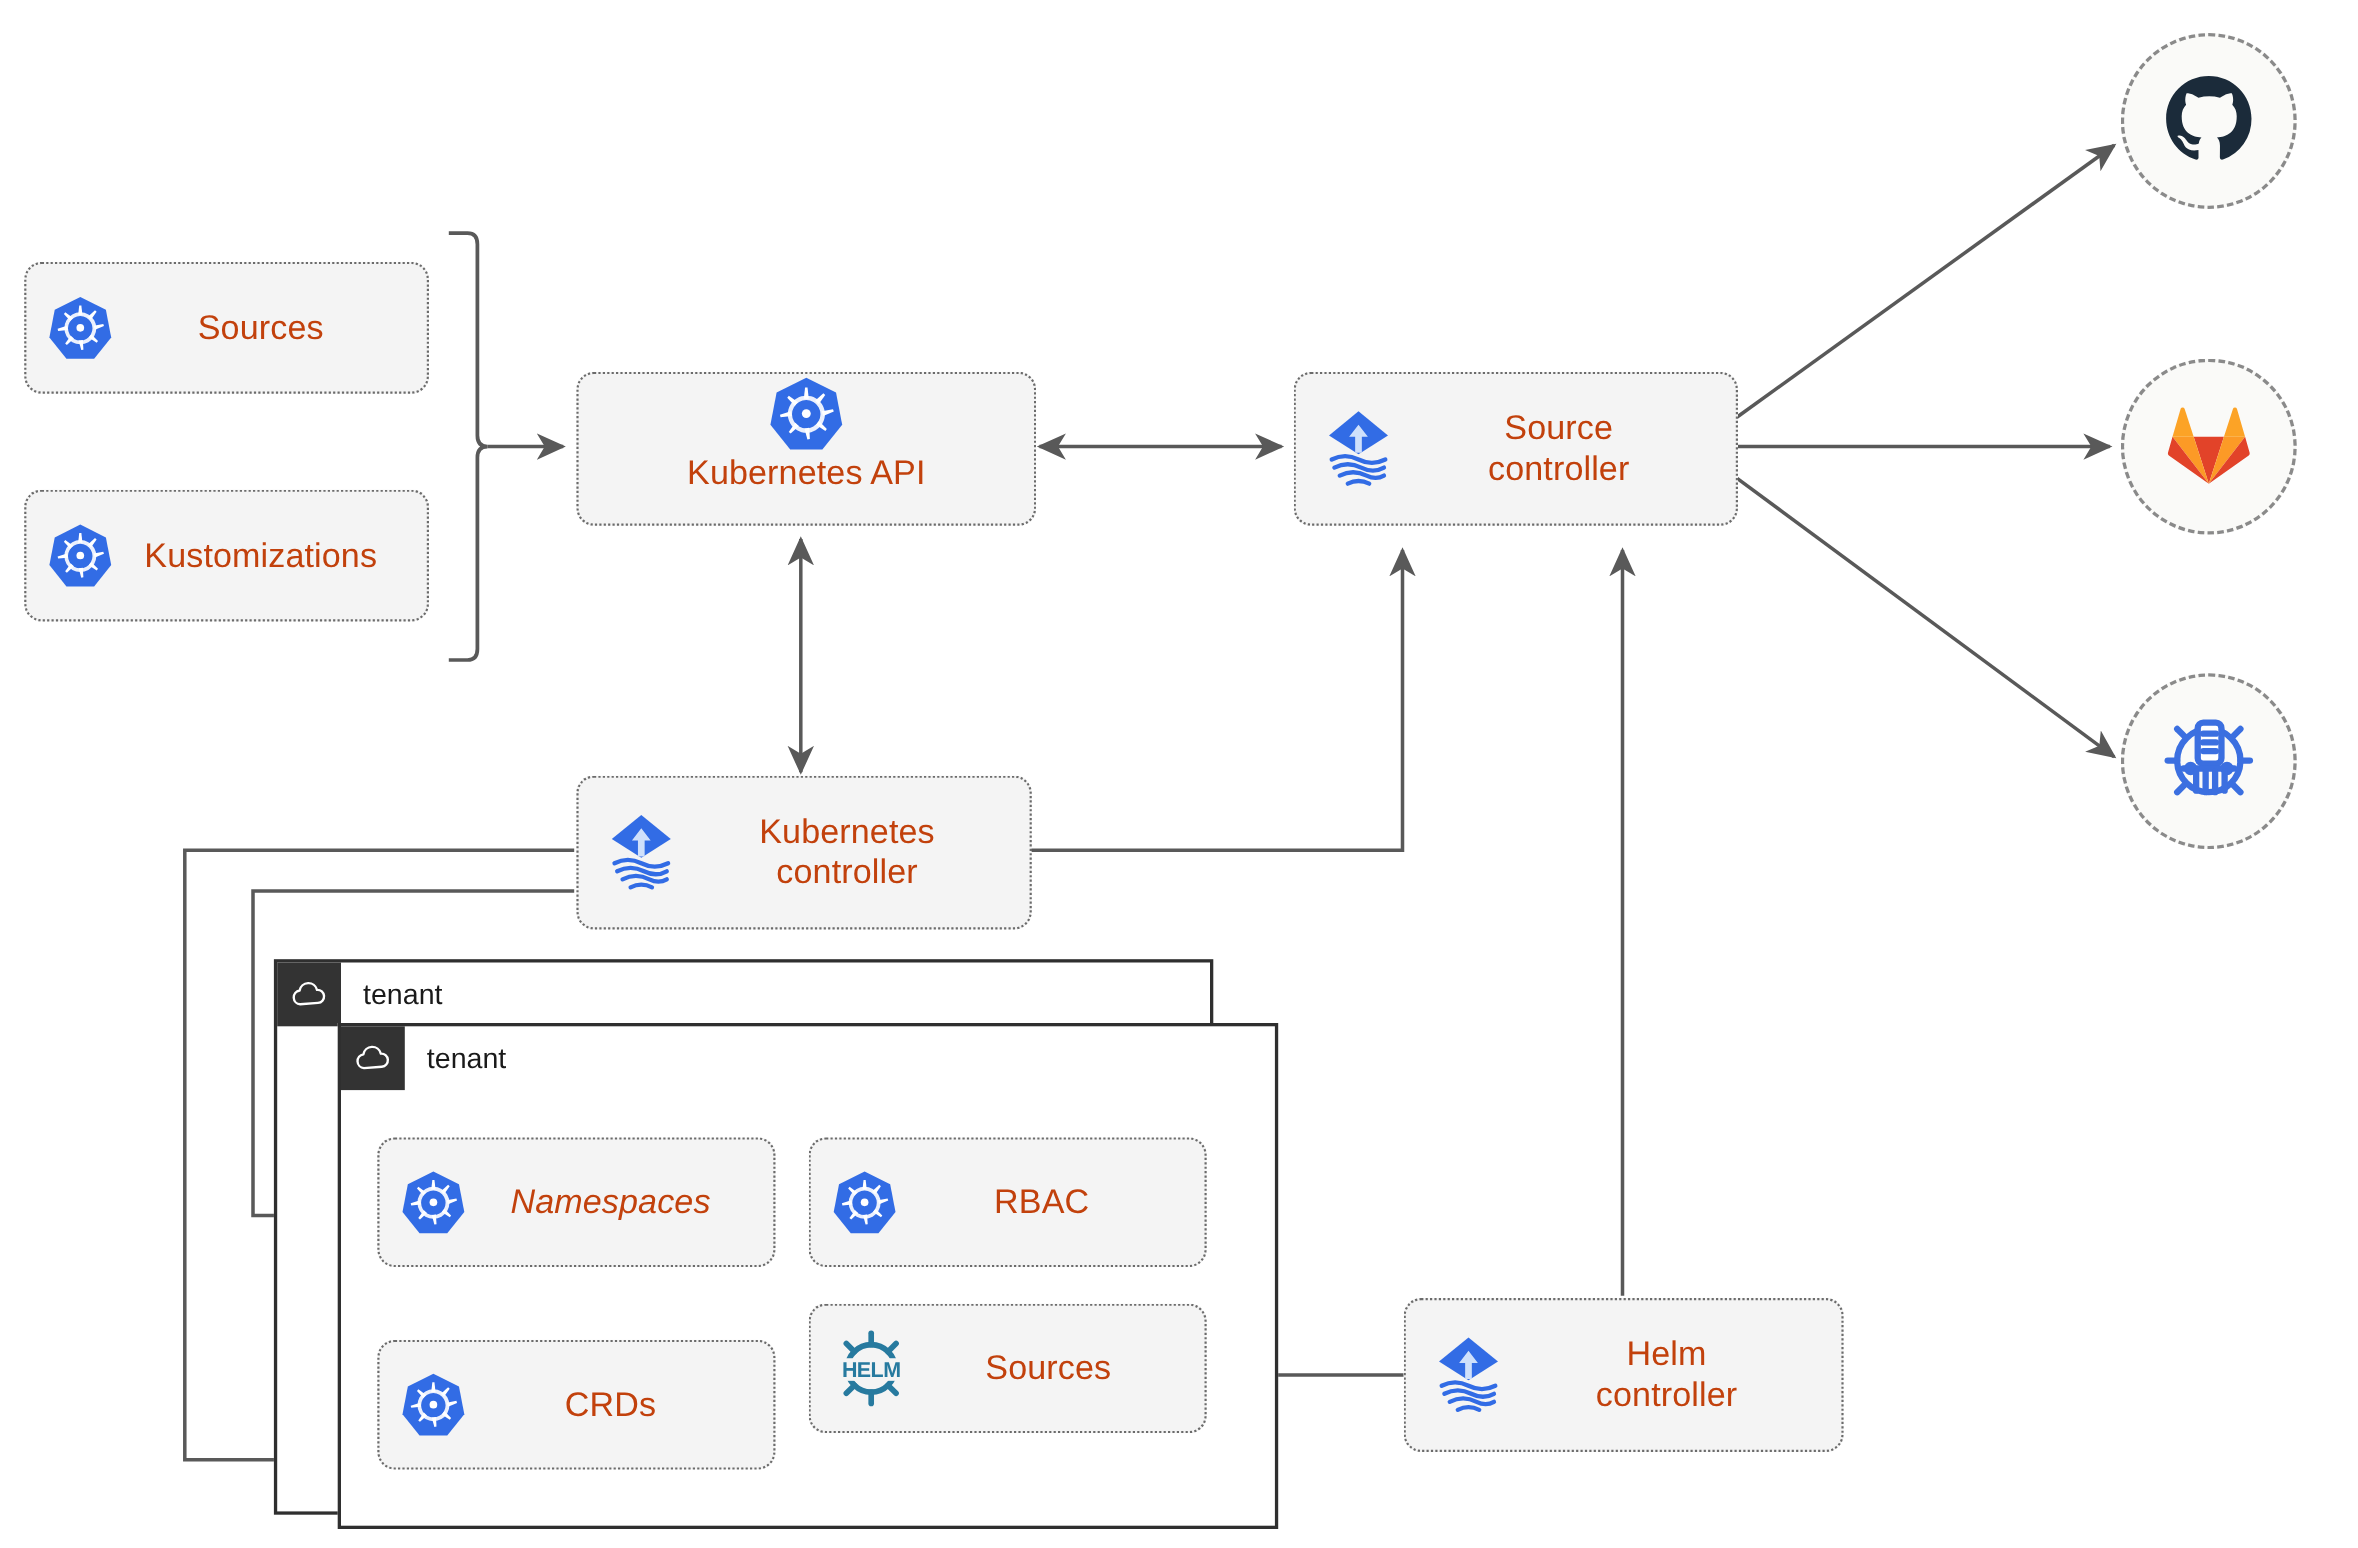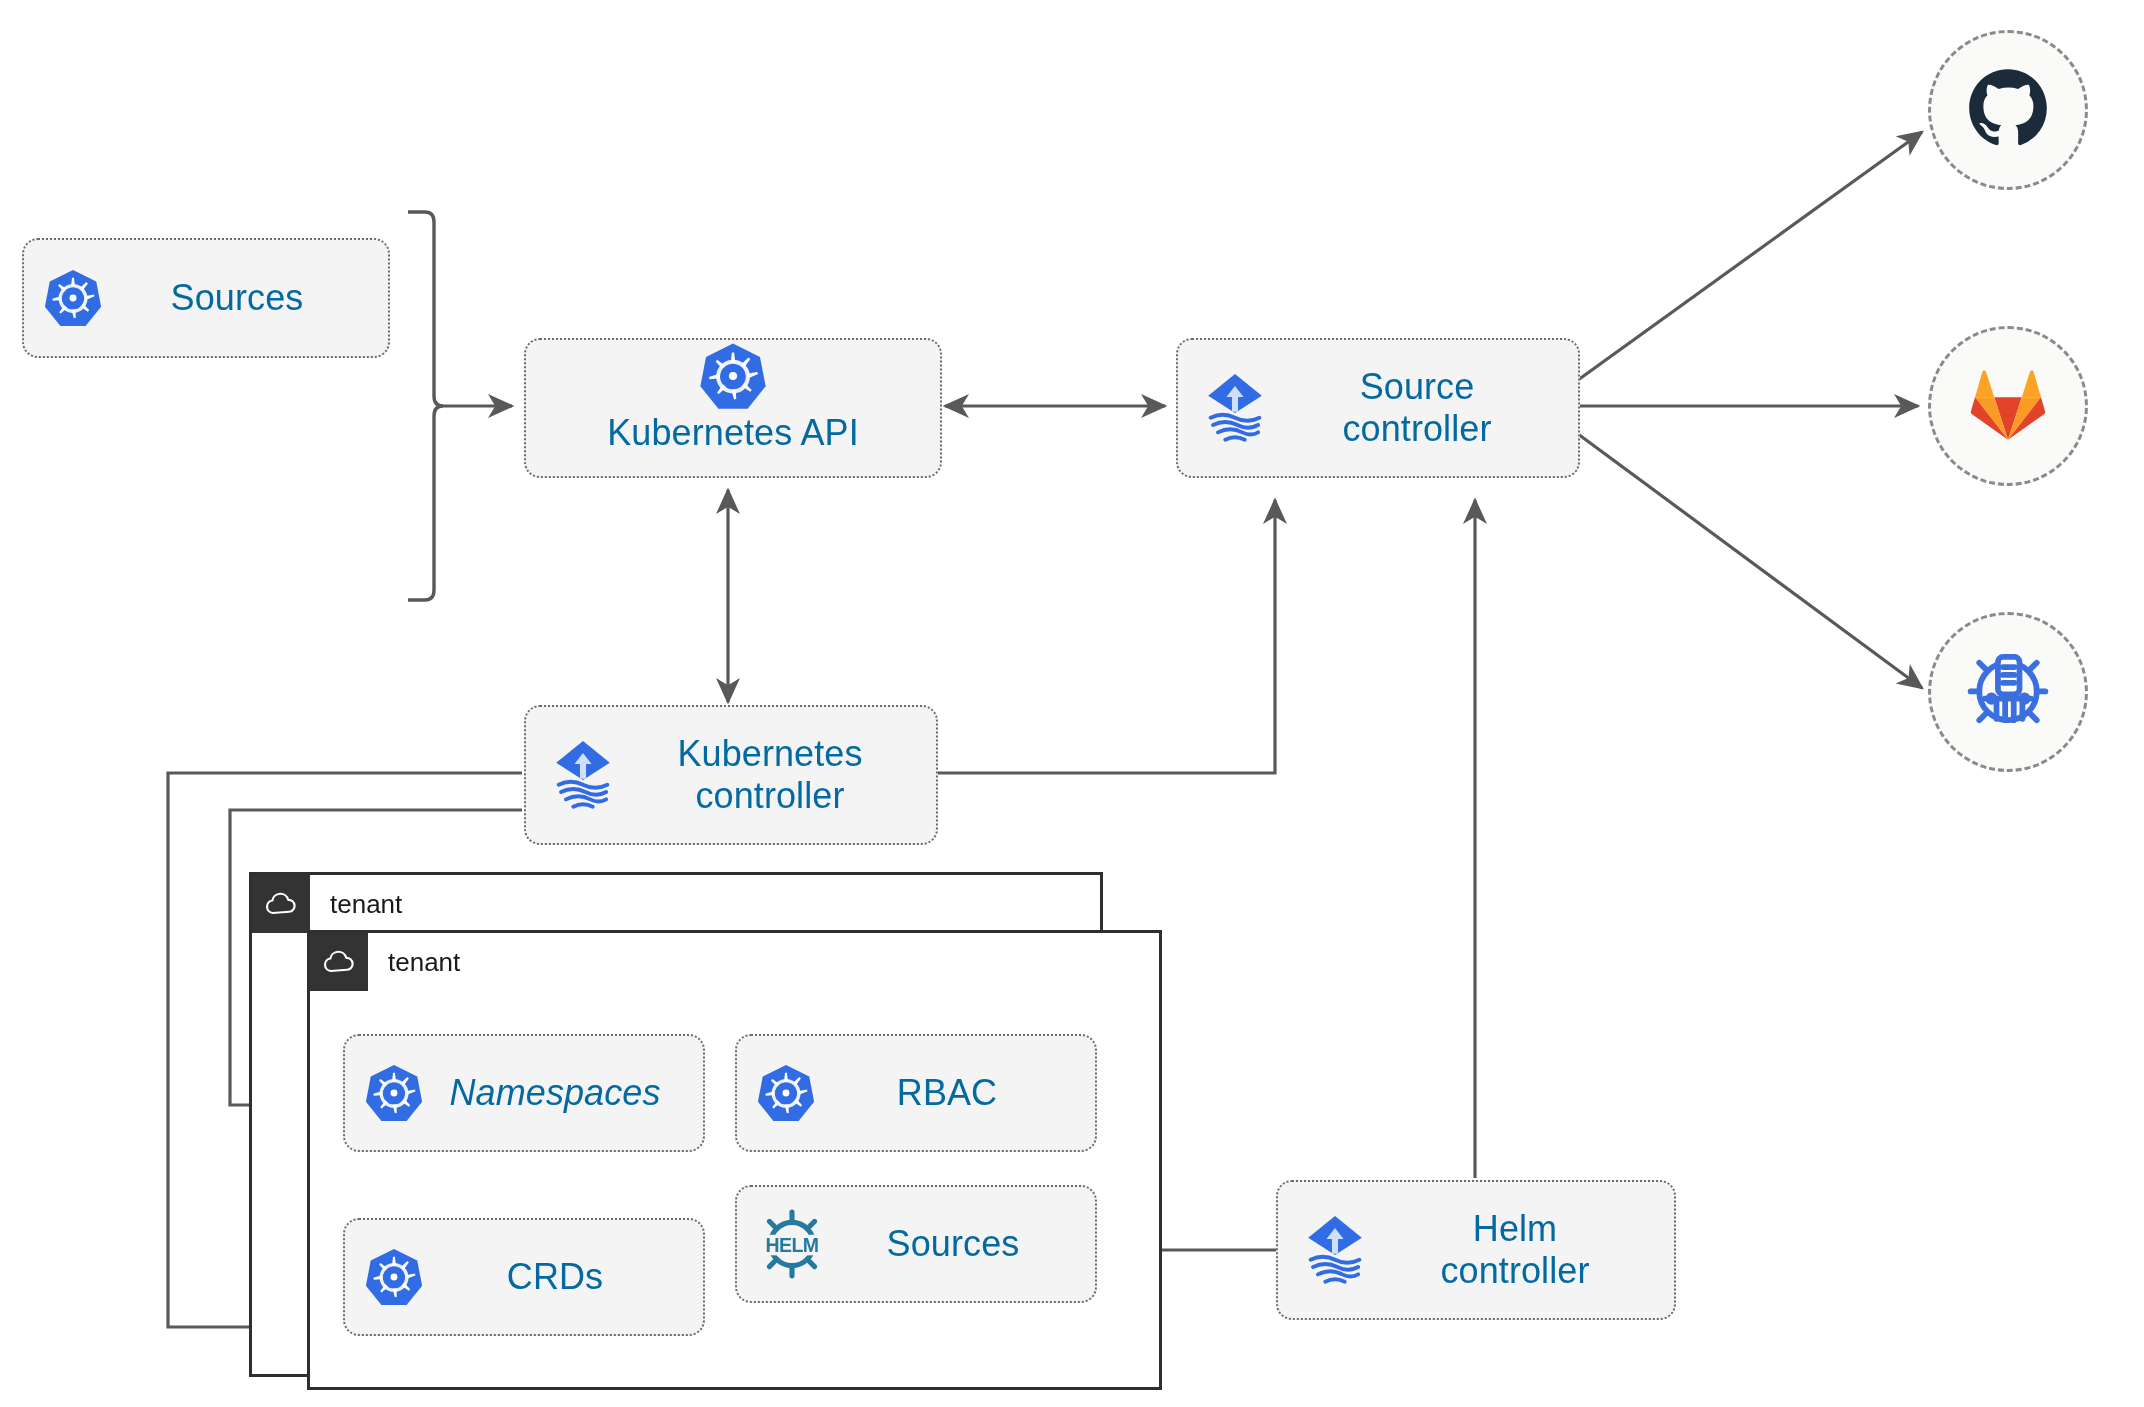--- a/index.html
+++ b/index.html
@@ -18,22 +18,22 @@
     border: 2px dotted #6b6b6b;
     border-radius: 16px;
     display: flex;
     align-items: center;
     padding: 0 18px;
   }
   .node .ico { flex: 0 0 auto; display: flex; align-items: center; justify-content: center; }
   .node .lbl {
     flex: 1 1 auto;
     text-align: center;
-    color: #0369a1;
-    font-size: 36px;
+    color: #c2410c;
+    font-size: 31px;
     line-height: 1.18;
     letter-spacing: .1px;
     white-space: pre-line;
   }
 
   
   .tenant {
     position: absolute;
     background: #ffffff;
     border: 3px solid #2f2f2f;
@@ -128,20 +128,40 @@
           <path d="M19.4 48.1 l-1.6 -1.3 5.3 -7.4 2.9 2.7 z"></path>
           <path d="M11.2 34.9 l-.5 -2 8.8 -2.8 .9 3.9 z"></path>
           <path d="M16.6 19.1 l1.3 -1.6 7.3 5.3 -2.6 2.9 z"></path>
           <path d="M32 17.5 a15 15 0 1 0 .1 0 z M32 21 a11.5 11.5 0 1 1 -.1 0 z" opacity="0.9"></path>
         </g>
       </svg>
     </span>
     <span class="lbl">Sources</span>
   </div>
 
+  <div class="node" style="left:22px; top:445px; width:368px; height:120px;">
+    <span class="ico">
+      <svg width="62" height="62" viewBox="0 0 64 64">
+        <path d="M32 3 L56 15 L61 41 L45 61 L19 61 L3 41 L8 15 Z" fill="#326CE5"></path>
+        <g fill="#ffffff">
+          <circle cx="32" cy="32" r="3.6"></circle>
+          <path d="M31 11 h2 l1 9 h-4 z"></path>
+            <path d="M45.8 15.6 l1.5 1.4 -5.3 7.4 -2.9 -2.7 z"></path>
+          <path d="M53.6 28.4 l.6 1.9 -8.5 3.6 -1.2 -3.8 z"></path>
+            <path d="M48.6 44.4 l-1.2 1.7 -7.5 -5 2.4 -3.1 z"></path>
+          <path d="M34.9 52.5 l-2 .4 -2.4 -8.9 3.9 -.5 z"></path>
+            <path d="M19.4 48.1 l-1.6 -1.3 5.3 -7.4 2.9 2.7 z"></path>
+          <path d="M11.2 34.9 l-.5 -2 8.8 -2.8 .9 3.9 z"></path>
+            <path d="M16.6 19.1 l1.3 -1.6 7.3 5.3 -2.6 2.9 z"></path>
+          <path d="M32 17.5 a15 15 0 1 0 .1 0 z M32 21 a11.5 11.5 0 1 1 -.1 0 z" opacity="0.9"></path>
+        </g>
+      </svg>
+    </span>
+    <span class="lbl">Kustomizations</span>
+  </div>
 
   <div class="node" style="left:524px; top:338px; width:418px; height:140px;flex-direction:column;">
     <span class="ico">
       <svg width="72" height="72" viewBox="0 0 64 64">
         <path d="M32 3 L56 15 L61 41 L45 61 L19 61 L3 41 L8 15 Z" fill="#326CE5"></path>
         <g fill="#ffffff">
           <circle cx="32" cy="32" r="3.6"></circle>
           <path d="M31 11 h2 l1 9 h-4 z"></path>
             <path d="M45.8 15.6 l1.5 1.4 -5.3 7.4 -2.9 -2.7 z"></path>
           <path d="M53.6 28.4 l.6 1.9 -8.5 3.6 -1.2 -3.8 z"></path>

